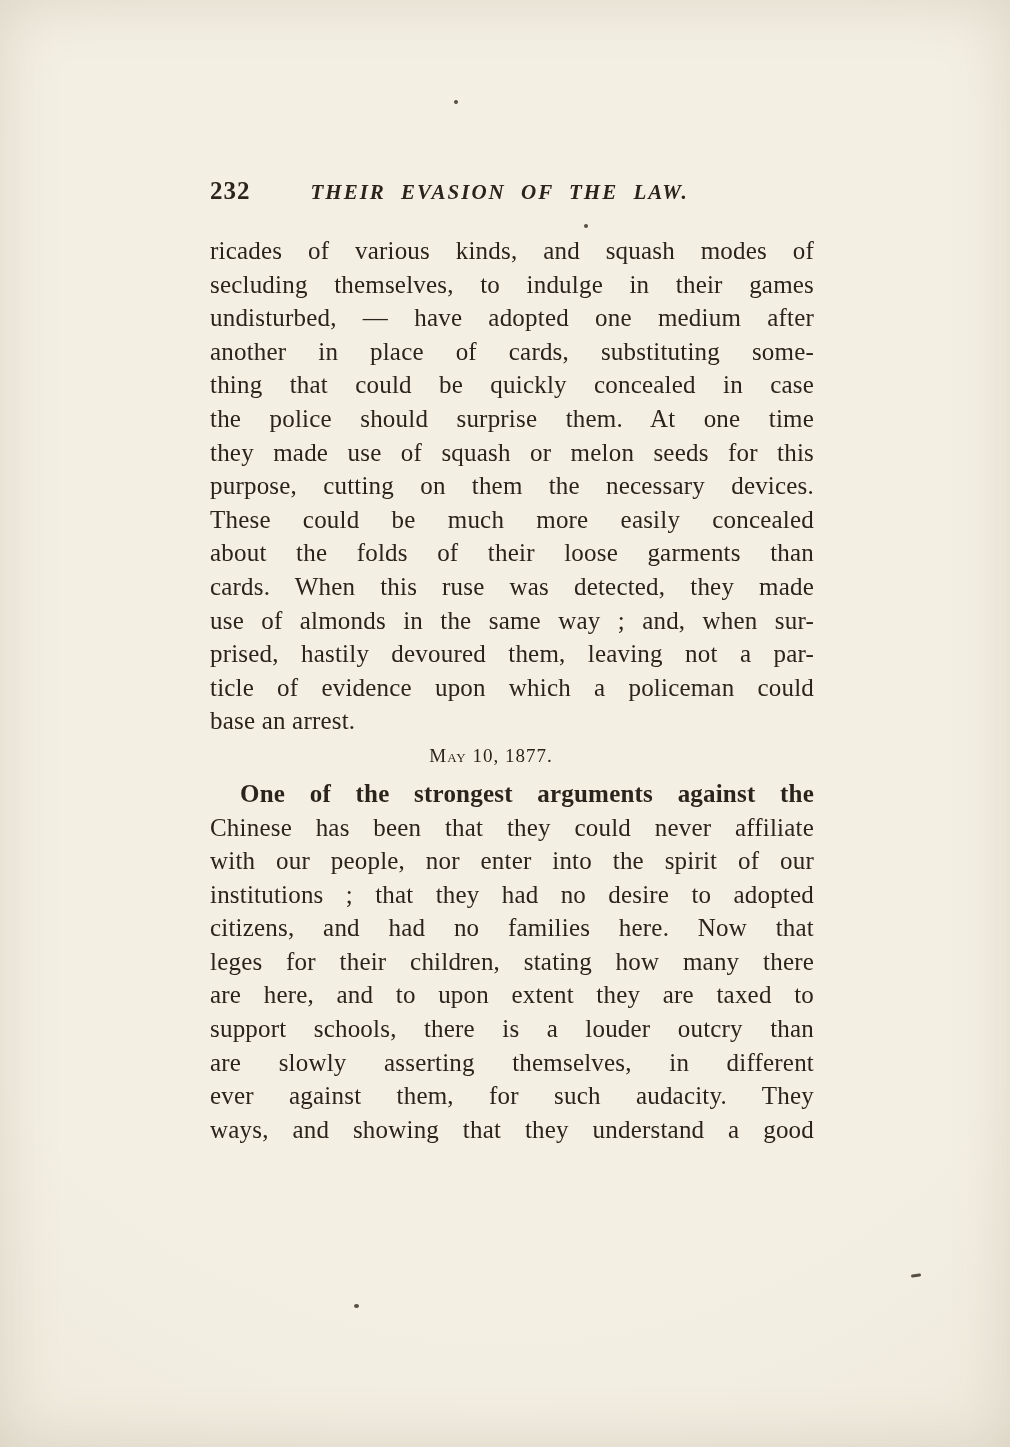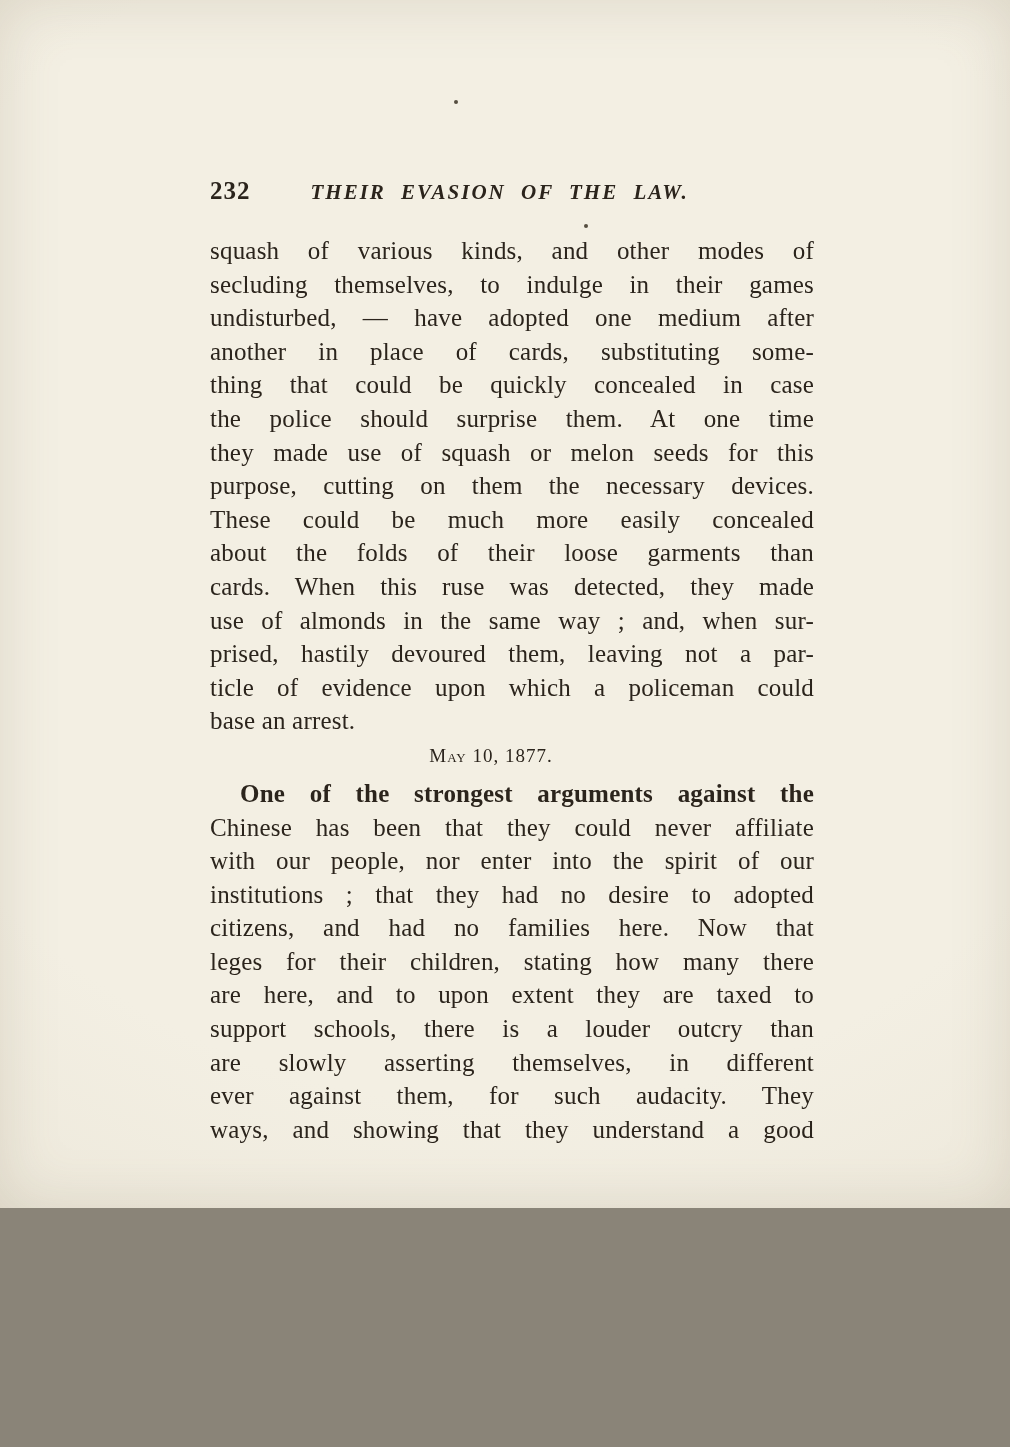--- a/index.html
+++ b/index.html
@@ -3,21 +3,21 @@
 <meta charset="utf-8">
 <style>
   html, body {
     margin: 0;
     padding: 0;
     background: #8a8478;
   }
   .page {
     position: relative;
     width: 1010px;
-    height: 1208px;
+    height: 1447px;
     margin: 0 auto;
     background:
       radial-gradient(ellipse 120% 90% at 50% 42%, #f3efe3 55%, #ece7d9 85%, #e4decd 100%);
     box-shadow: inset 0 0 60px rgba(120,105,80,0.18);
     overflow: hidden;
     font-family: "Liberation Serif", "DejaVu Serif", serif;
     color: #2b241c;
   }
   .page-header {
     position: absolute;
@@ -98,21 +98,21 @@
 <div class="page">
 
   <header class="page-header">
     <span class="page-number">232</span>
     <span class="running-title">THEIR EVASION OF THE LAW.</span>
   </header>
 
   <div class="body-text">
 
     <div class="para ends-here">
-        <div class="line">squash of various kinds, and other modes of</div>
+        <div class="line">ricades of various kinds, and squash modes of</div>
         <div class="line">secluding themselves, to indulge in their games</div>
         <div class="line">undisturbed, — have adopted one medium after</div>
         <div class="line">another in place of cards, substituting some-</div>
         <div class="line">thing that could be quickly concealed in case</div>
         <div class="line">the police should surprise them. At one time</div>
         <div class="line">they made use of squash or melon seeds for this</div>
         <div class="line">purpose, cutting on them the necessary devices.</div>
         <div class="line">These could be much more easily concealed</div>
         <div class="line">about the folds of their loose garments than</div>
         <div class="line">cards. When this ruse was detected, they made</div>

